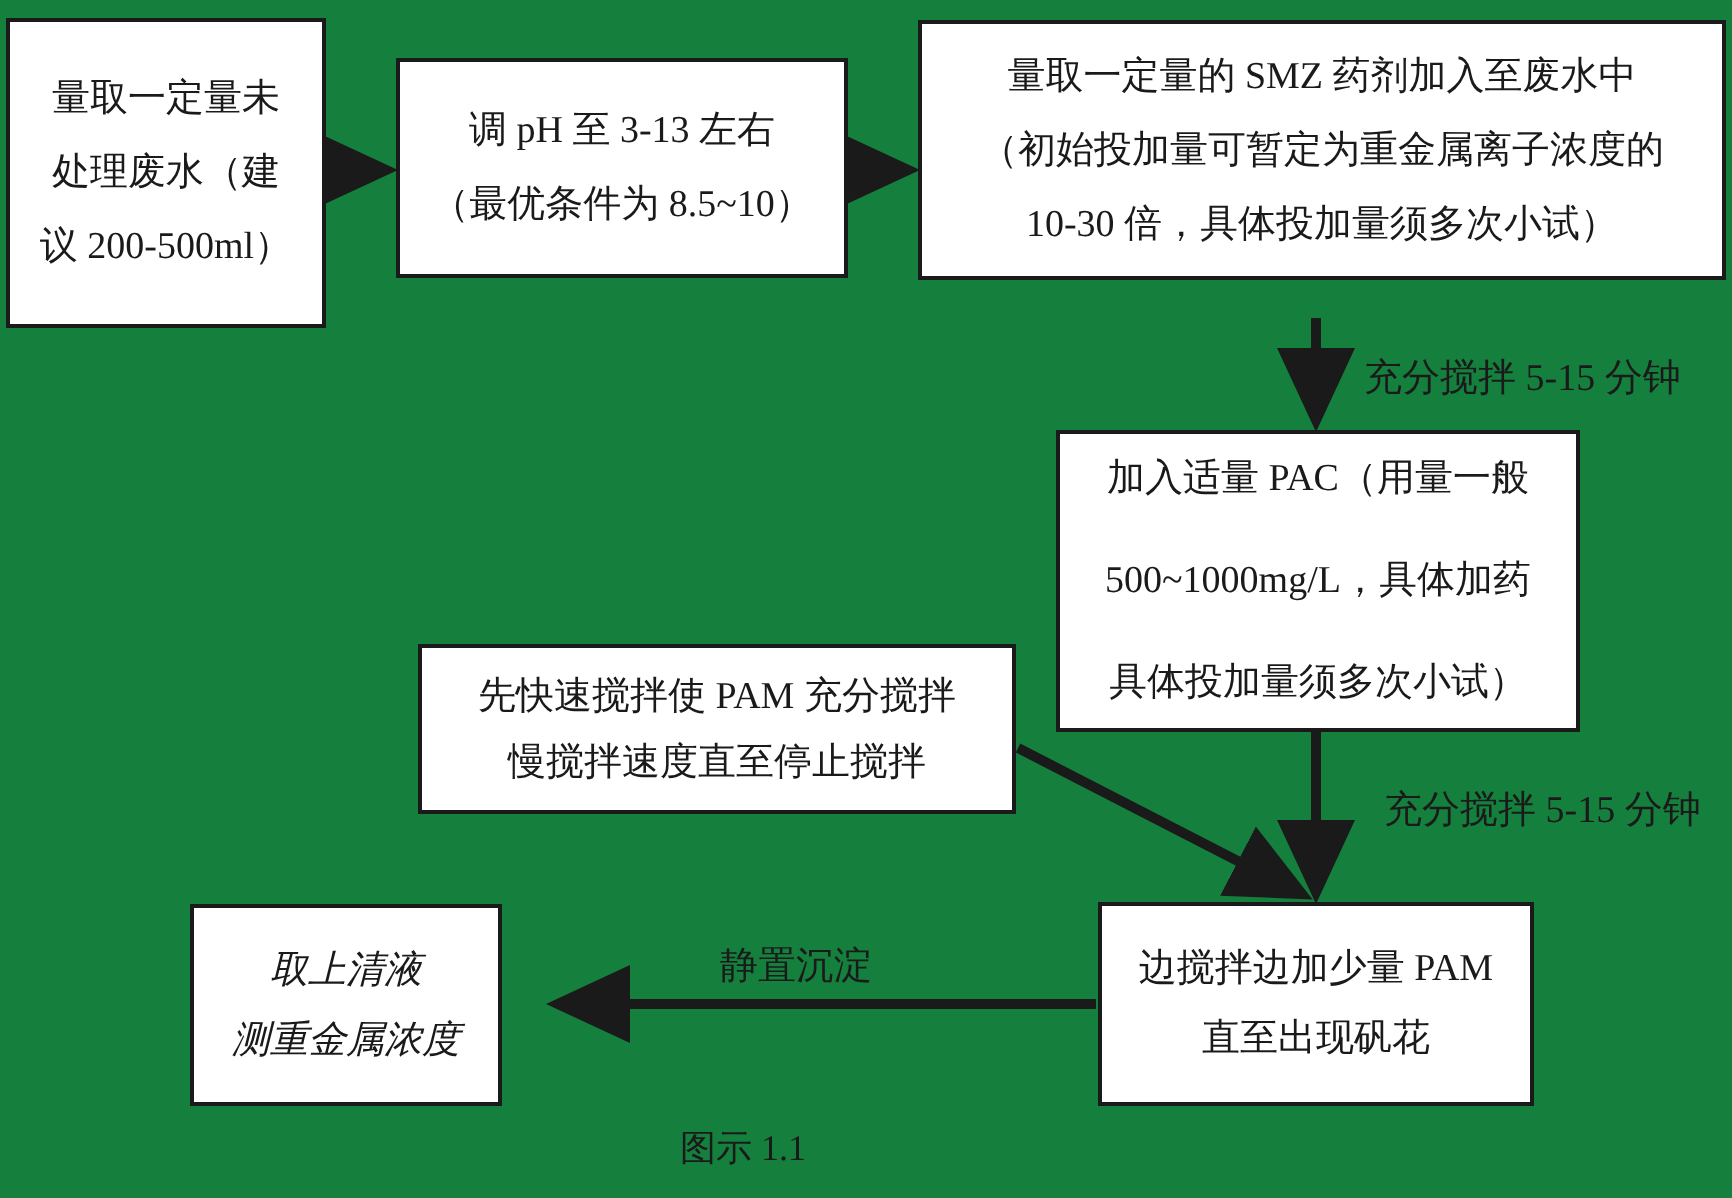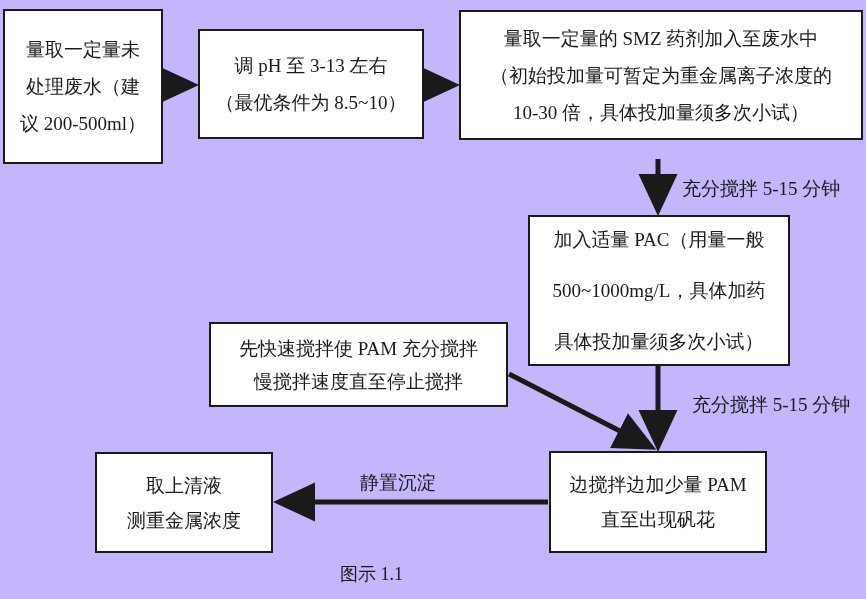--- a/index.html
+++ b/index.html
@@ -4,21 +4,21 @@
 <style>
   html, body {
     margin: 0;
     padding: 0;
     background: #ffffff;
   }
   #canvas {
     position: relative;
     width: 866px;
     height: 599px;
-    background: #c4b5fd;
+    background: #15803d;
     font-family: "Liberation Serif", "DejaVu Serif", serif;
     color: #1a1a1a;
     overflow: hidden;
   }
   .node {
     position: absolute;
     box-sizing: border-box;
     border: 2px solid #1a1a1a;
     background: #ffffff;
     display: flex;
@@ -38,21 +38,21 @@
   #node-ph       { left: 198px; top: 29px;  width: 226px; height: 110px; font-size: 19px; }
   #node-ph .ln   { margin: 9px 0; }
   #node-smz      { left: 459px; top: 10px;  width: 404px; height: 130px; font-size: 19px; }
   #node-smz .ln  { margin: 9px 0; }
   #node-pac      { left: 528px; top: 215px; width: 262px; height: 151px; font-size: 19px; }
   #node-pac .ln  { margin: 16px 0; }
   #node-stir     { left: 209px; top: 322px; width: 299px; height: 85px;  font-size: 19px; }
   #node-stir .ln { margin: 7px 0; }
   #node-pam      { left: 549px; top: 451px; width: 218px; height: 102px; font-size: 19px; }
   #node-pam .ln  { margin: 8px 0; }
-  #node-result   { left: 95px;  top: 452px; width: 178px; height: 101px; font-size: 19px; }
+  #node-result   { left: 95px;  top: 452px; width: 156px; height: 101px; font-size: 19px; font-style: italic; }
   #node-result .ln { margin: 8px 0; }
 
   .edge-label {
     position: absolute;
     font-size: 19px;
     white-space: nowrap;
     color: #1a1a1a;
   }
   #lbl-stir1 { left: 682px; top: 176px; }
   #lbl-stir2 { left: 692px; top: 392px; }

